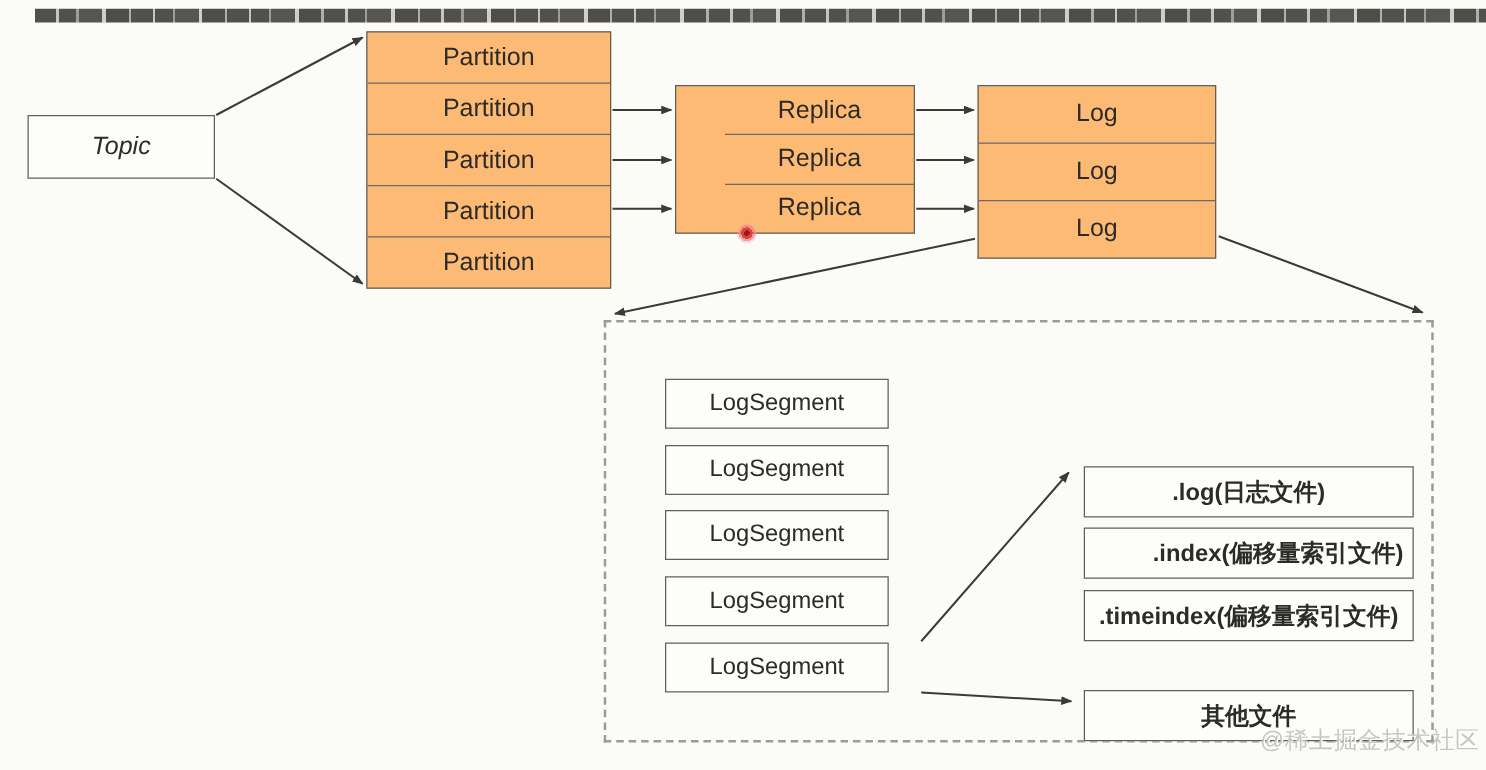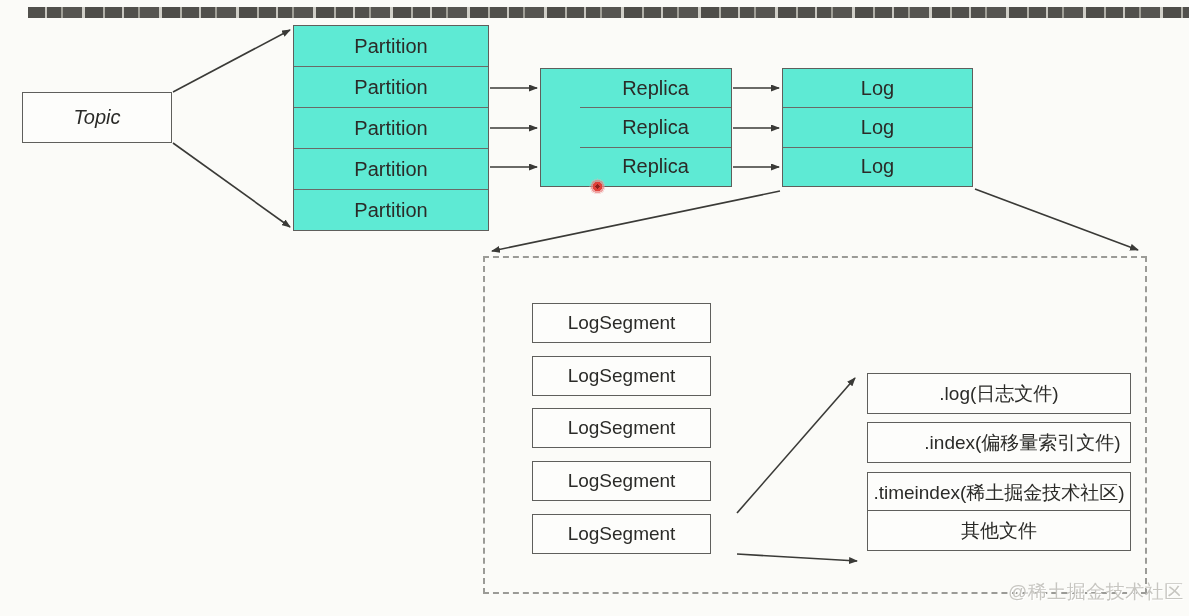--- a/index.html
+++ b/index.html
@@ -29,35 +29,35 @@
     position:absolute;
     background:#fdfdfb;
     border:1px solid #5f5f5c;
     display:flex;align-items:center;justify-content:center;
     color:#2b2b28;
     font-size:20px;
     box-sizing:border-box;
   }
   .stack{
     position:absolute;
-    background:#5eead4;
+    background:#fdba74;
     border:1px solid #5f5f5c;
     display:flex;flex-direction:column;
     box-sizing:border-box;
   }
   .stack .row{
     flex:1;
     display:flex;align-items:center;justify-content:center;
     color:#2b2b28;font-size:20px;
     border-top:1px solid #6a6a67;
     box-sizing:border-box;
   }
   .stack .row:first-child{border-top:none;}
   .seg{left:532px;width:179px;height:40px;font-size:19px;}
-  .file{left:867px;width:264px;height:41px;font-weight:normal;font-size:19px;}
+  .file{left:867px;width:264px;height:41px;font-weight:bold;font-size:19px;}
   .dashed-area{
     position:absolute;left:483px;top:256px;width:664px;height:338px;
     border:2px dashed #9b9b97;
     box-sizing:border-box;
     background:transparent;
   }
   #arrows{position:absolute;left:0;top:0;width:1189px;height:616px;pointer-events:none;}
   .red-dot{
     position:absolute;left:589px;top:178px;width:17px;height:17px;
     background:radial-gradient(circle at 50% 50%,
@@ -111,21 +111,21 @@
         <span>Replica</span>
       </div>
     <div class="row">
         <span>Replica</span>
       </div>
     <div class="row">
         <span>Replica</span>
       </div>
   </div>
 
-  <div class="stack" style="left:782px;top:68px;width:191px;height:119px;">
+  <div class="stack" style="left:782px;top:68px;width:191px;height:139px;">
     <div class="row">
         <span>Log</span>
       </div>
     <div class="row">
         <span>Log</span>
       </div>
     <div class="row">
         <span>Log</span>
       </div>
   </div>
@@ -148,23 +148,23 @@
       <span>LogSegment</span>
     </div>
 
   <div class="box file" style="top:373px;">
       <span>.log(日志文件)</span>
     </div>
   <div class="box file" style="top:422px;padding-left:47px;">
       <span>.index(偏移量索引文件)</span>
     </div>
   <div class="box file" style="top:472px;">
-      <span>.timeindex(稀土掘金技术社区)</span>
+      <span>.timeindex(偏移量索引文件)</span>
     </div>
-  <div class="box file" style="top:510px;">
+  <div class="box file" style="top:552px;">
       <span>其他文件</span>
     </div>
 
   <svg id="arrows" xmlns="http://www.w3.org/2000/svg">
     <defs>
       <marker id="ah" markerWidth="9" markerHeight="7" refX="8" refY="3.5" orient="auto" markerUnits="userSpaceOnUse">
         <path d="M0,0 L9,3.5 L0,7 Z" fill="#3a3a37"></path>
       </marker>
     </defs>
     <g stroke="#3a3a37" stroke-width="1.6" fill="none">

